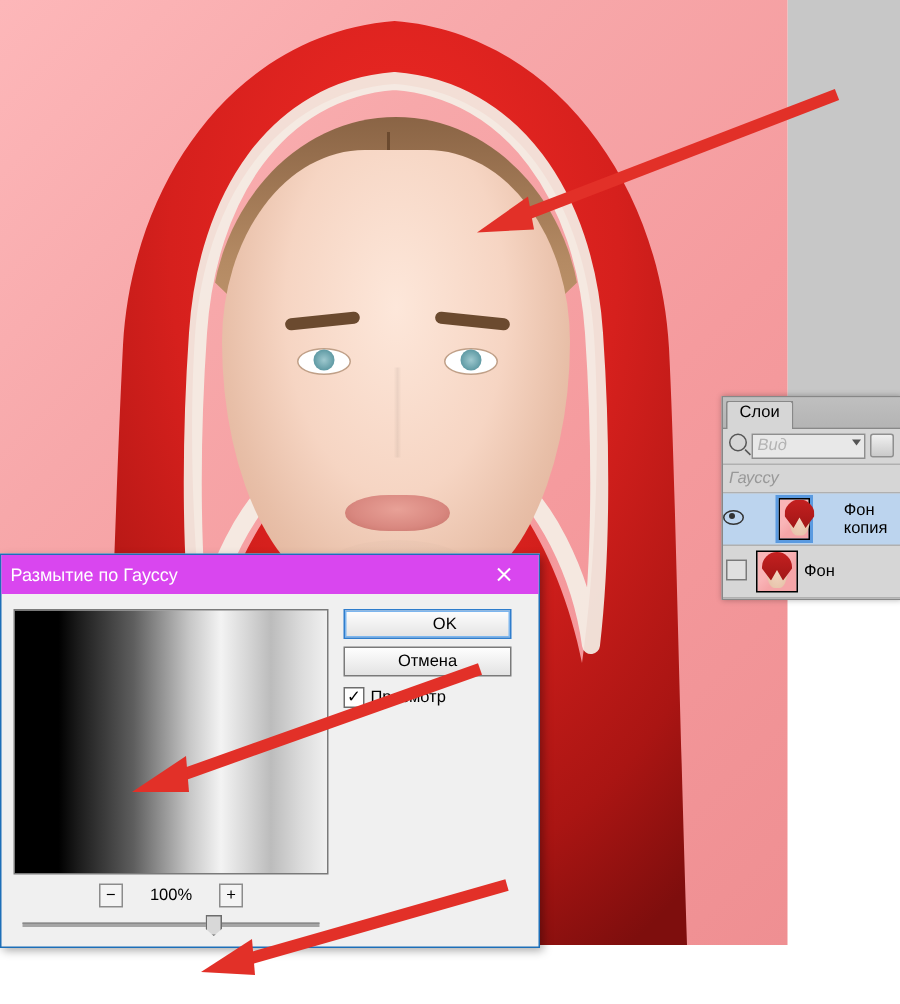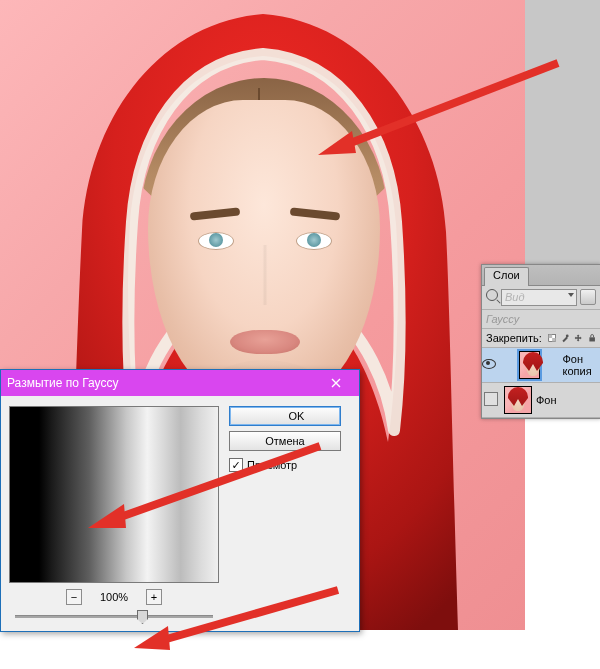--- a/index.html
+++ b/index.html
@@ -123,39 +123,20 @@
     </div>
     <div class="filterrow">
       <span class="mag"></span>
       <div class="drop">
         <span>Вид</span>
         <span class="drop-caret"></span>
       </div>
       <div class="square-btn"></div>
     </div>
     <div class="blendrow">Гауссу</div>
-    <div class="lockrow">
-      <span class="lbl">Закрепить:</span>
-      <svg class="ic" viewBox="0 0 12 12">
-          <rect x="1" y="1" width="10" height="10" fill="#fff" stroke="#555"></rect>
-          <rect x="1" y="1" width="5" height="5" fill="#bbb"></rect>
-          <rect x="6" y="6" width="5" height="5" fill="#bbb"></rect>
-        </svg>
-      <svg class="ic" viewBox="0 0 12 12">
-          <path d="M2 10 L8 4 L10 6 L4 12 Z" fill="#555"></path>
-          <circle cx="9" cy="3" r="2" fill="#555"></circle>
-        </svg>
-      <svg class="ic" viewBox="0 0 12 12">
-          <path d="M6 1 L8 3 H7 V5 H9 V4 L11 6 L9 8 V7 H7 V9 H8 L6 11 L4 9 H5 V7 H3 V8 L1 6 L3 4 V5 H5 V3 H4 Z" fill="#555"></path>
-        </svg>
-      <svg class="ic" viewBox="0 0 12 12">
-          <rect x="2" y="5" width="8" height="6" fill="#555"></rect>
-          <path d="M4 5 V3 a2 2 0 0 1 4 0 V5" fill="none" stroke="#555" stroke-width="1.3"></path>
-        </svg>
-    </div>
     <div class="layer sel">
       <div class="vis"><span class="eye-ic"></span></div>
       <div class="thumb"></div>
       <div class="layer-name">Фон копия</div>
     </div>
     <div class="layer">
       <div class="vis"><span class="checkbox-empty"></span></div>
       <div class="thumb"></div>
       <div class="layer-name">Фон</div>
     </div>

